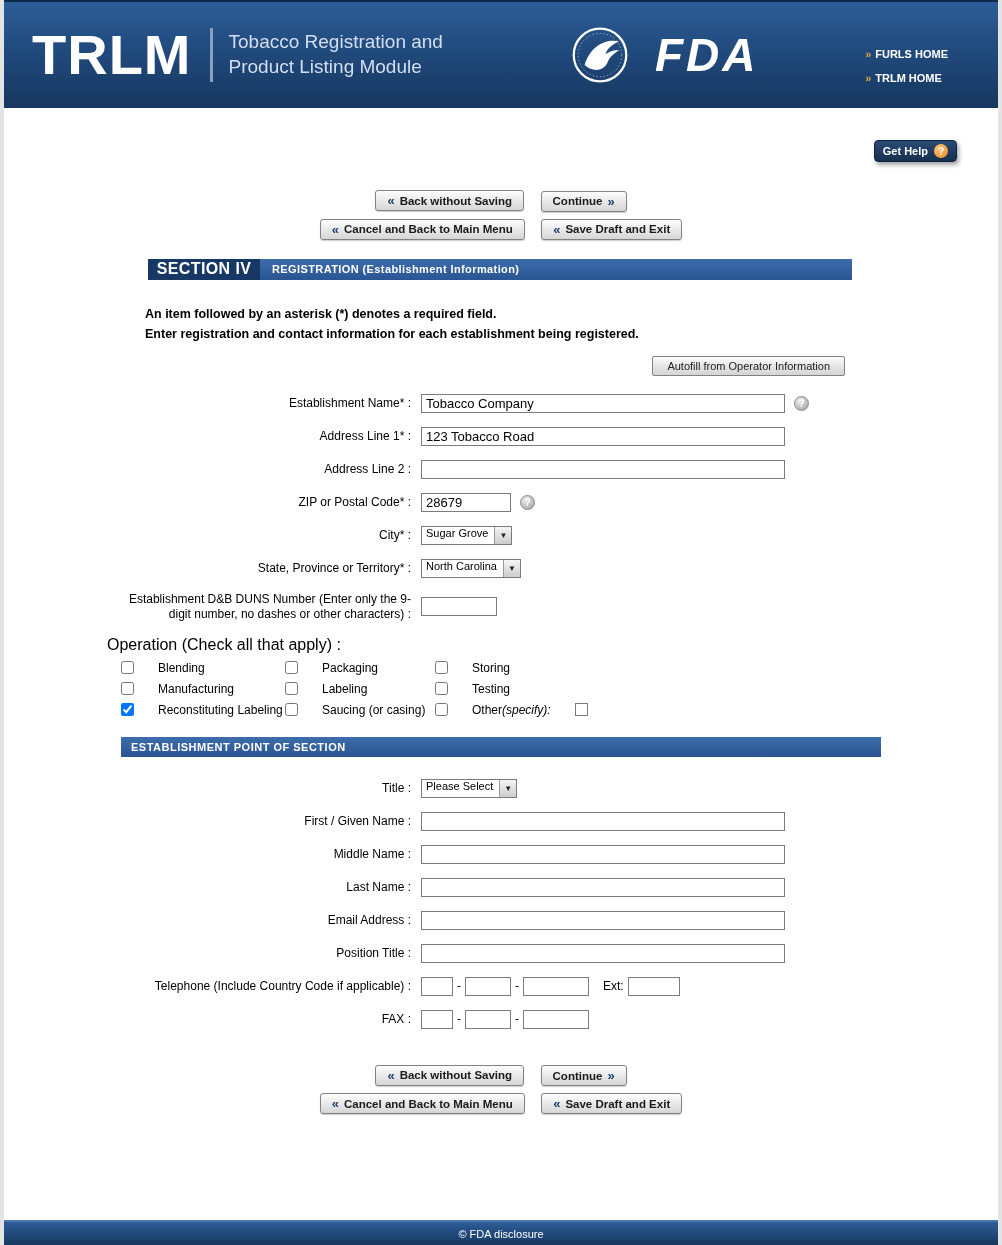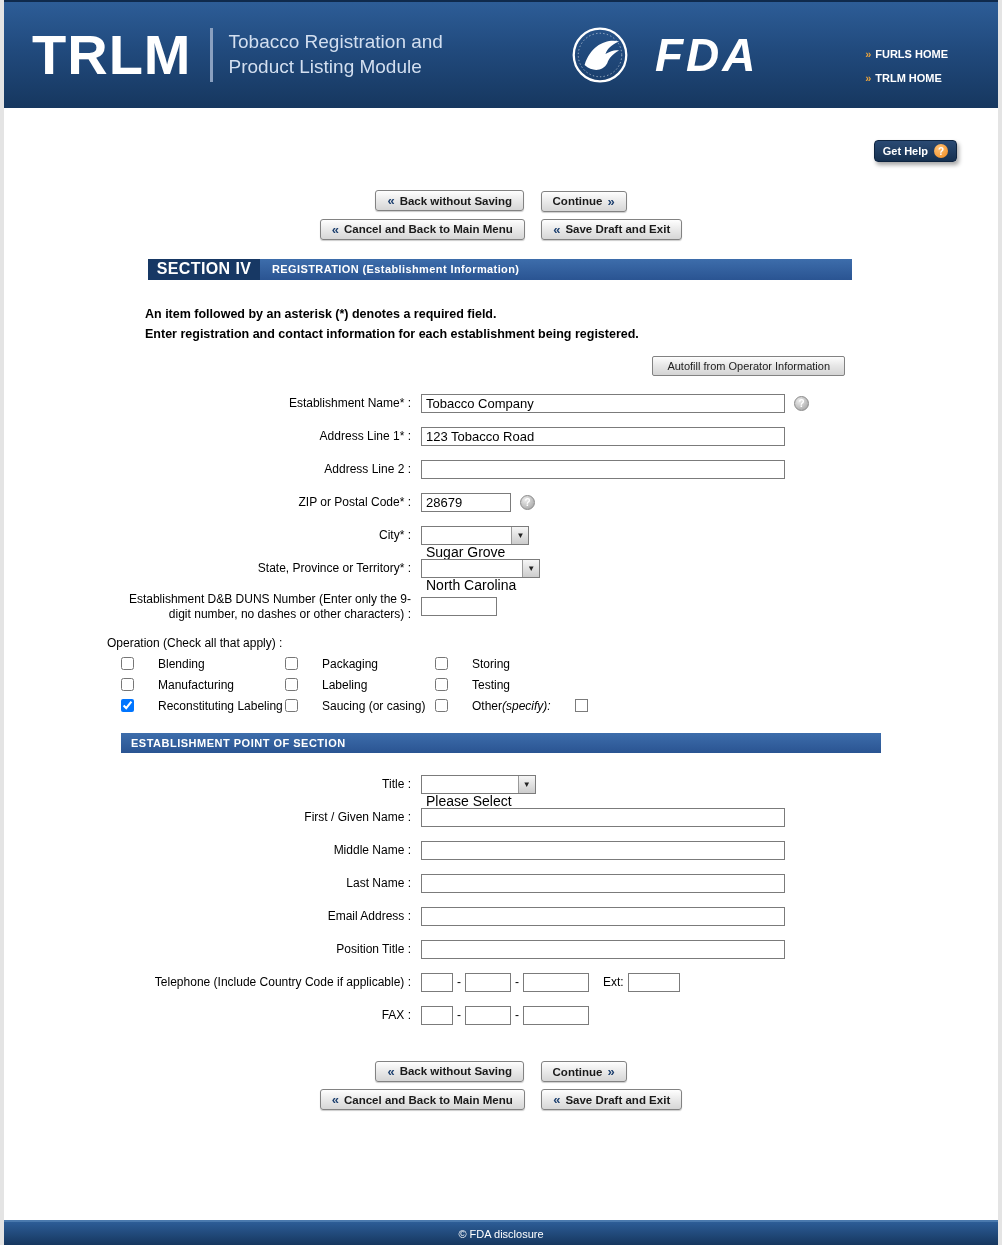--- a/index.html
+++ b/index.html
@@ -44,26 +44,26 @@
   .form { margin-top:18px; }
   .row { display:flex; align-items:center; margin-bottom:14px; }
   .lbl { width:300px; text-align:right; padding-right:10px; font-size:12px; flex-shrink:0; line-height:15px; }
   .inp { height:19px; border:1px solid #7b7b7b; background:#fff; font-size:13px; padding:1px 4px; font-family:"Liberation Sans",sans-serif; }
   .inp-wide { width:364px; }
   .inp-zip { width:90px; }
   .inp-duns { width:76px; }
   .inp-other { width:202px; margin-left:4px; }
 
   .sel { display:inline-flex; align-items:stretch; border:1px solid #7b7b7b; background:#fff; height:19px; cursor:pointer; }
-  .sel .sel-txt { font-size:14px; padding:17px 6px 0 4px; white-space:nowrap; }
+  .sel .sel-txt { font-size:11px; padding:0 6px 0 4px; white-space:nowrap; }
   .sel .sel-arrow { width:17px; background:linear-gradient(#f6f6f6,#cccccc); border-left:1px solid #9a9a9a; display:flex; align-items:center; justify-content:center; font-size:8px; color:#222; }
 
   .q-gray { width:15px; height:15px; border-radius:50%; background:radial-gradient(circle at 35% 30%, #ededed, #9b9b9b); border:1px solid #8a8a8a; color:#fff; font-size:10px; font-weight:bold; display:inline-flex; align-items:center; justify-content:center; margin-left:9px; cursor:pointer; flex-shrink:0; }
 
-  .op-label { font-size:12px; margin:4px 0 7px -14px; }
+  .op-label { font-size:16px; margin:4px 0 7px -14px; }
   .ops { display:grid; grid-template-columns:164px 150px 1fr; row-gap:7px; margin-left:0; }
   .op { display:flex; gap:24px; font-size:12px; }
   .op input { margin:0; width:13px; height:13px; }
   .spec { font-style:italic; }
 
   .ecp-bar { margin-top:20px; height:20px; background:linear-gradient(#3d6dab,#2a5492); color:#fff; font-size:11px; font-weight:bold; display:flex; align-items:center; padding-left:10px; letter-spacing:.5px; }
   .contact { margin-top:22px; }
 
   .phone-parts { display:flex; align-items:center; gap:4px; font-size:12px; }
   .inp-ph1 { width:32px; } .inp-ph2 { width:46px; } .inp-ph3 { width:66px; } .inp-ext { width:52px; }

